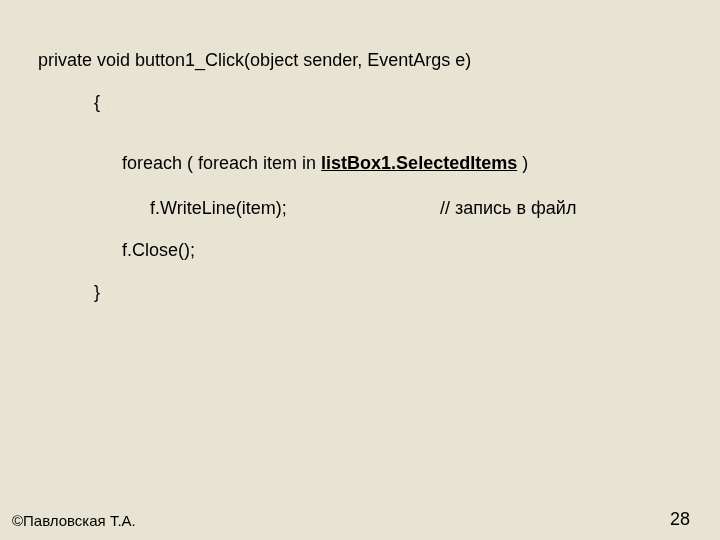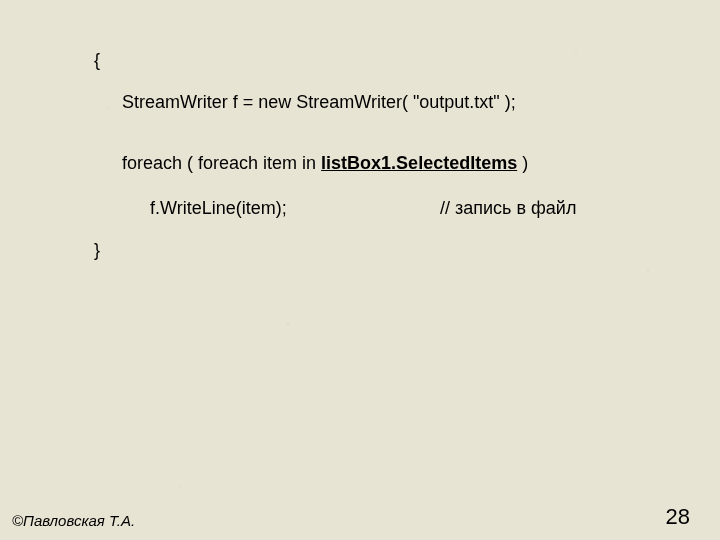--- a/index.html
+++ b/index.html
@@ -43,44 +43,47 @@
 
   .footer {
     position: absolute;
     left: 12px;
     bottom: 10px;
     right: 20px;
     font-family: Arial, sans-serif;
     font-size: 15px;
     color: #000;
   }
-  .footer .line { line-height: 1.2; font-style: italic; }
+  .footer .line { line-height: 1.2; }
   .pagenum {
     position: absolute;
     right: 10px;
     bottom: 0;
-    font-size: 22px;
+    font-size: 18px;
   }
 </style>
 </head>
 <body>
 
 <div class="code-block">
+  <div class="row">
+    <span>private void button1_Click(object sender, EventArgs e)</span>
+  </div>
   <div class="row i1">
     <span>{</span>
-  </div>
-  <div class="row i2">
-    <span>StreamWriter f = new StreamWriter( "output.txt" );</span>
   </div>
   <div class="gap"></div>
   <div class="row i2">
     <span>foreach ( foreach item in </span><span class="bold">listBox1.SelectedItems</span><span> )</span>
   </div>
   <div class="row i3">
     <span style="display:inline-block; width:290px;">f.WriteLine(item);</span><span>// запись в файл</span>
+  </div>
+  <div class="row i2">
+    <span>f.Close();</span>
   </div>
   <div class="row i1">
     <span>}</span>
   </div>
 </div>
 
 <div class="footer">
   <div class="line">©Павловская Т.А.</div>
   <div class="pagenum">28</div>
 </div>

